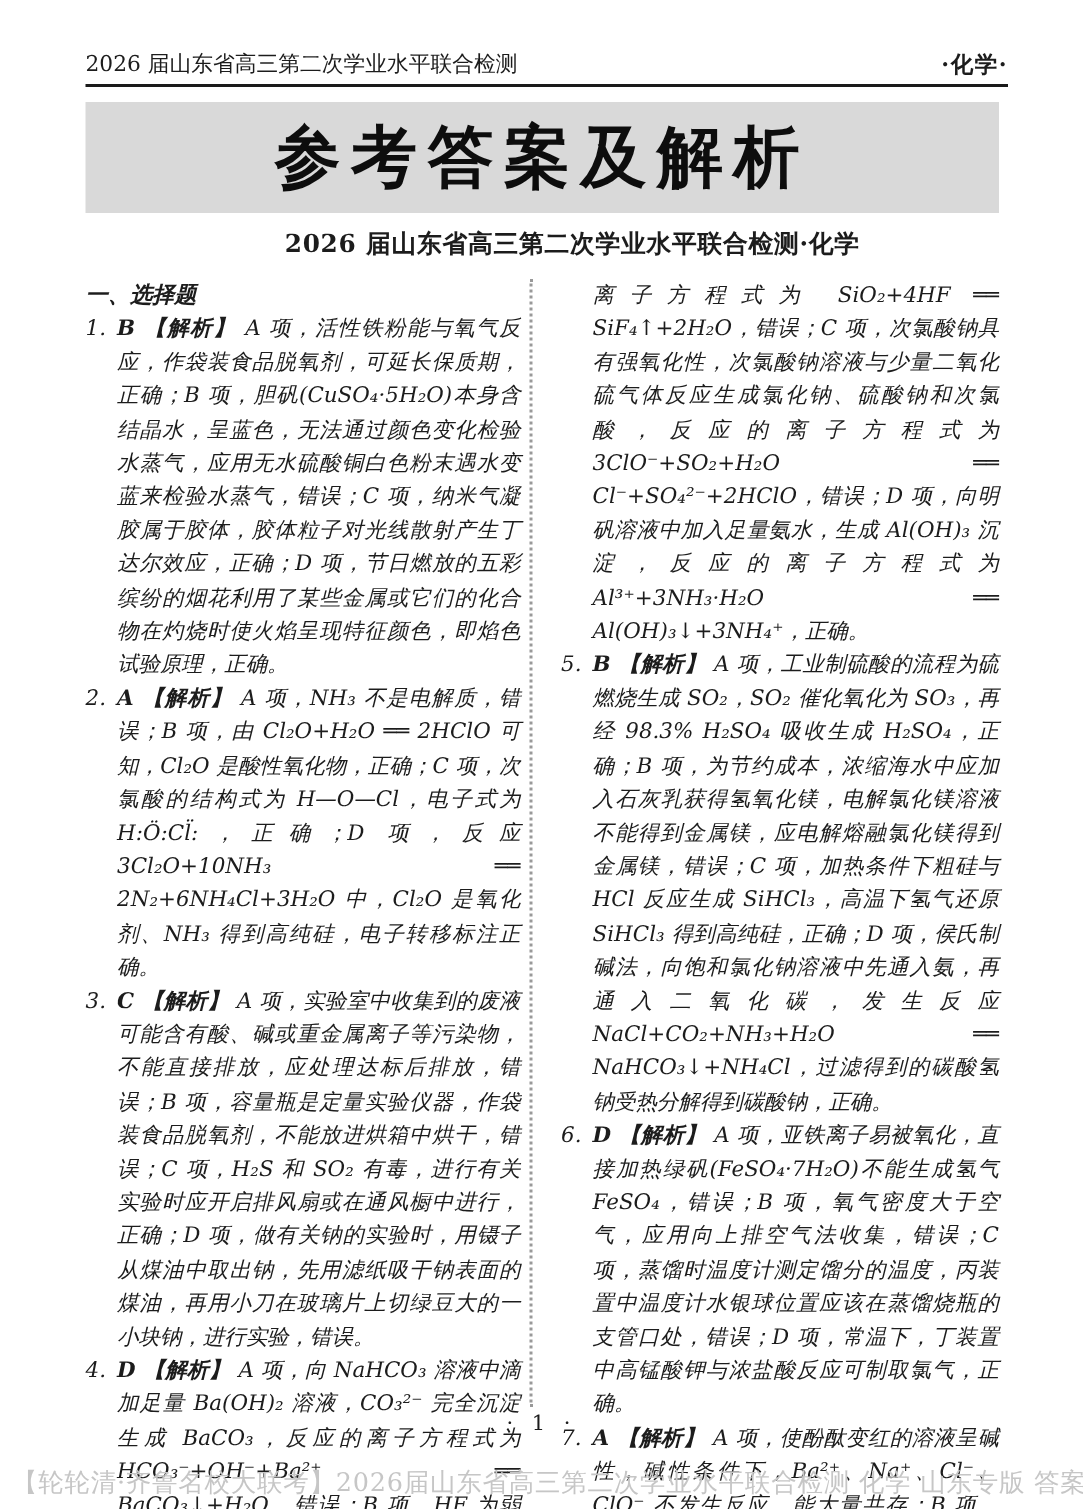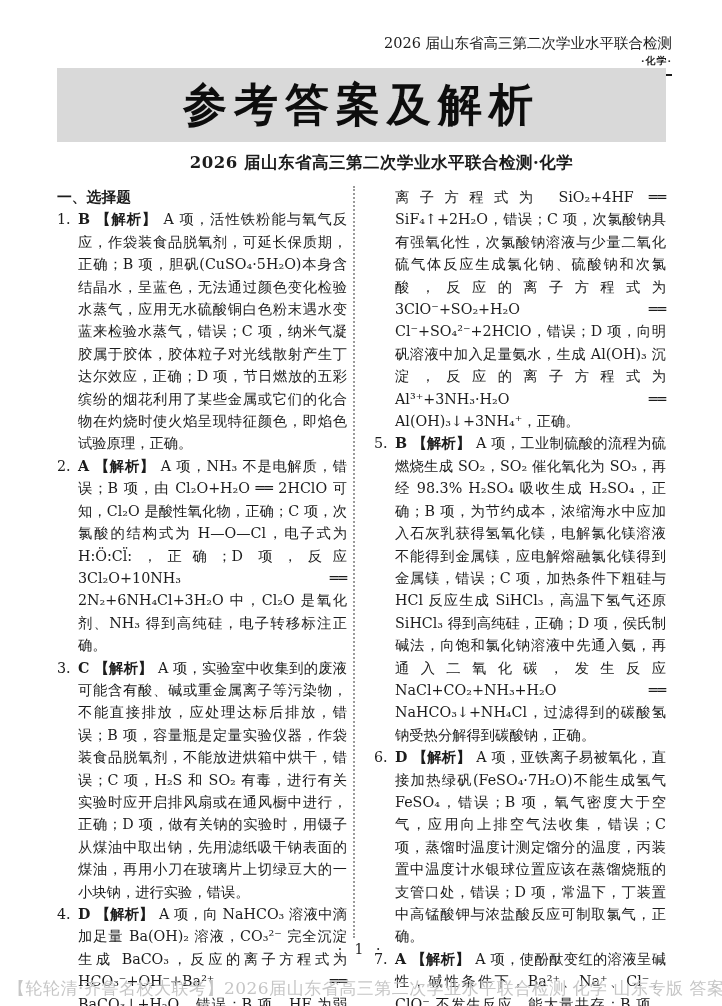--- a/index.html
+++ b/index.html
@@ -6,44 +6,44 @@
   .page {
     position:relative; width:722px; height:1006px; background:#ffffff;
     font-family:"DejaVu Serif","Liberation Serif",serif; color:#1c1c1c;
     overflow:hidden;
   }
   
   .header {
     position:absolute; left:57px; right:50px; top:34px;
     display:flex; justify-content:space-between; align-items:flex-end;
     border-bottom:2px solid #1a1a1a; padding-bottom:4px;
-    font-size:14.5px; line-height:18px;flex-direction:column;
+    font-size:14.5px; line-height:18px;
   }
-  .header-right { font-weight:bold; font-size:10px; letter-spacing:1px; }
+  .header-right { font-weight:bold; font-size:15px; letter-spacing:1px; }
   
   .banner {
     position:absolute; left:57px; right:56px; top:68px; height:74px;
     background:#d9d9d9; display:flex; align-items:center; justify-content:center;
   }
   .banner-title {
     font-family:"DejaVu Sans","Liberation Sans",sans-serif;
     font-weight:900; font-size:44px; letter-spacing:7px; color:#0d0d0d;
     transform:scaleY(1.02);
   }
   
   .subtitle {
     position:absolute; left:0; right:0; top:152px; text-align:center;
     font-weight:bold; font-size:16.5px; letter-spacing:0.5px;padding-left:41px;
   }
   
   .columns {
     position:absolute; left:57px; top:186px; width:609px; height:752px;
     display:flex; font-size:14.3px; line-height:22.4px;
   }
-  .col { text-align:justify; }
+  .col { text-align:justify;font-style:italic; }
   .col-left  { width:296px; }
   .divider   { width:0; border-left:2px dotted #999999; margin-left:6px; }
   .col-right { width:298px; margin-left:19px; }
   .section-heading {
     font-family:"DejaVu Sans","Liberation Sans",sans-serif;
     font-weight:bold; font-size:14.8px;
   }
   .item { position:relative; padding-left:21px; }
   .item .num { position:absolute; left:0; top:0; }
   .ans { font-weight:bold; }

